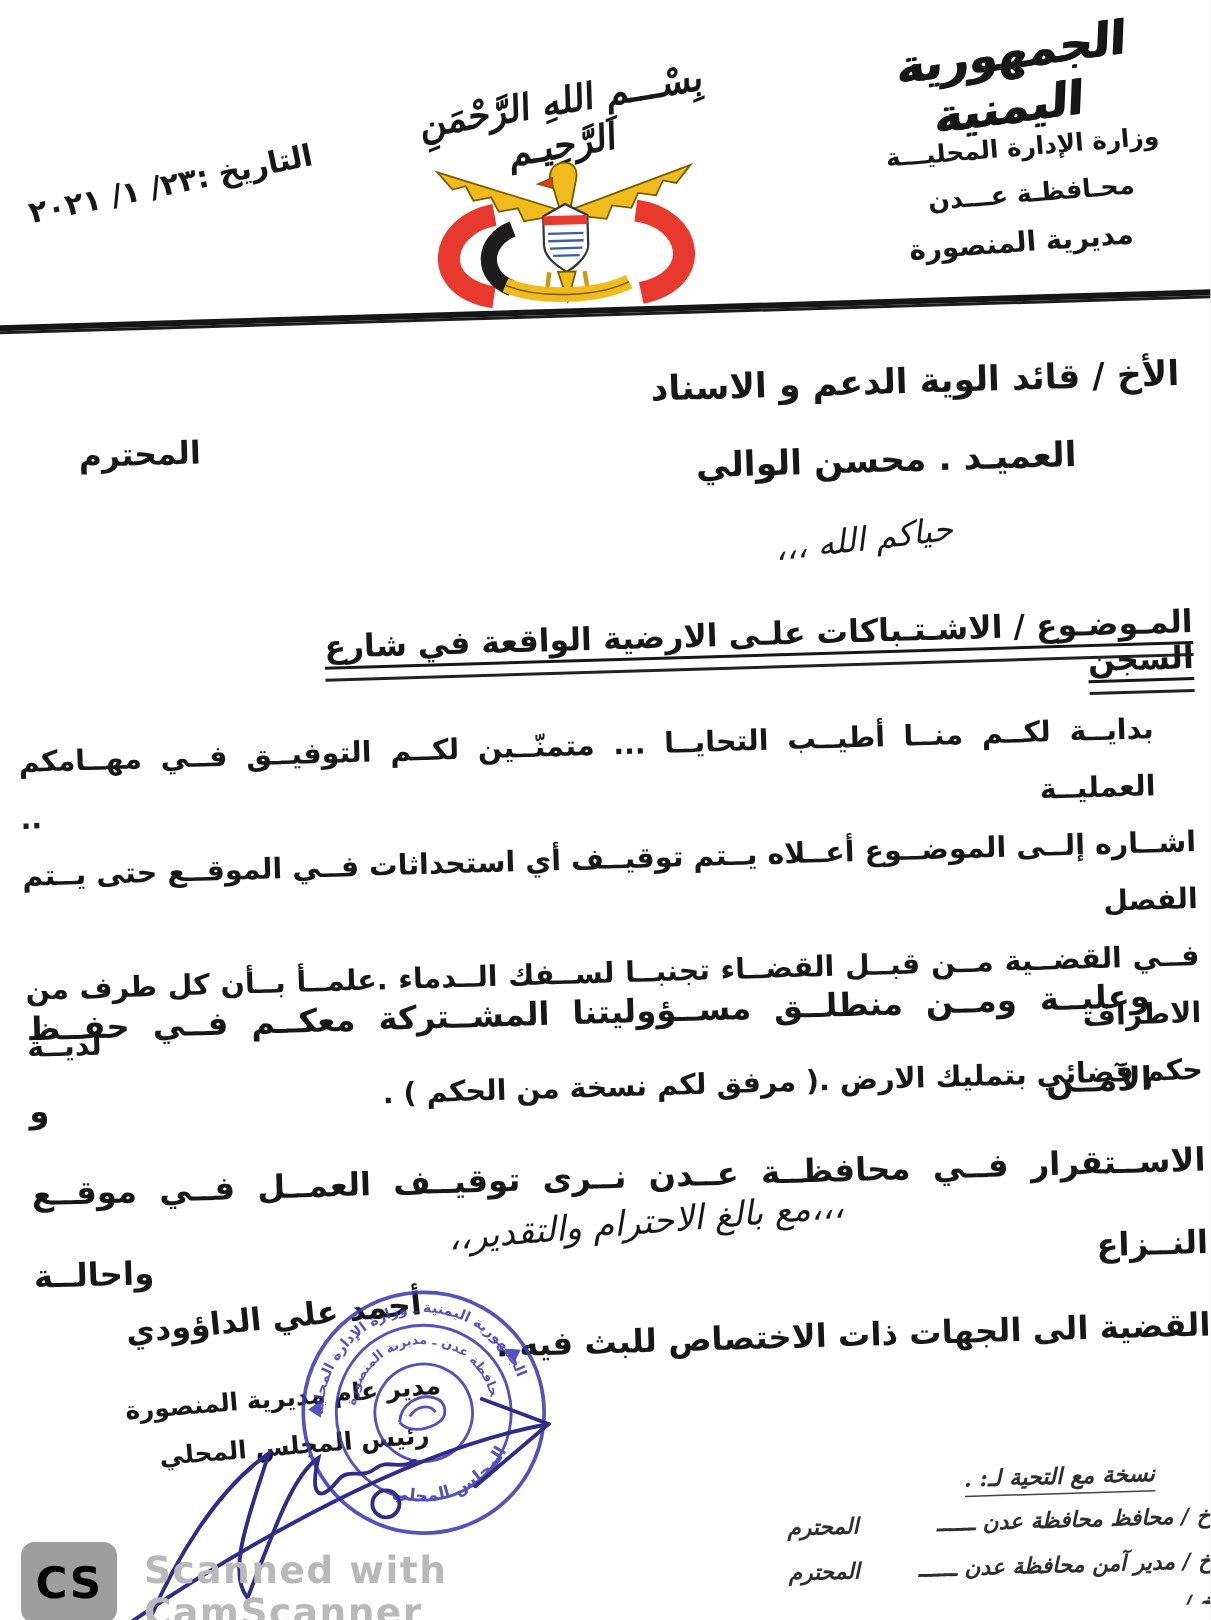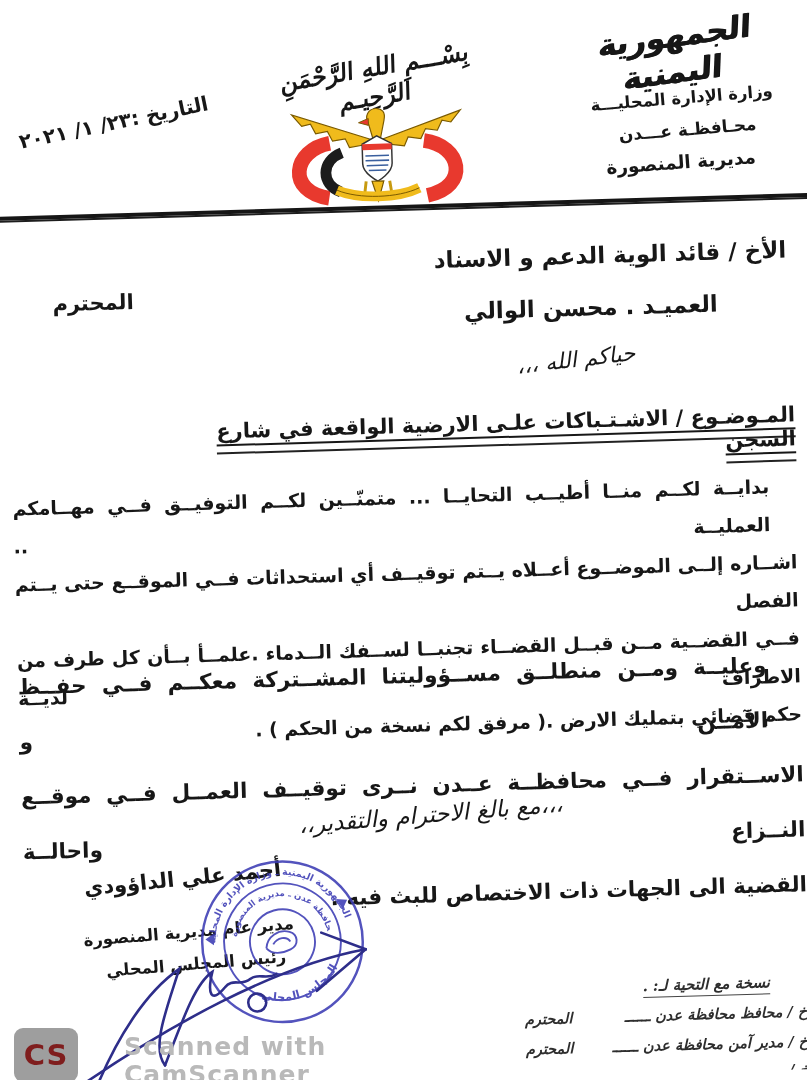--- a/index.html
+++ b/index.html
@@ -87,22 +87,22 @@
   .cc-row .to { letter-spacing:.3px; }
   .row1 { top:1014px; }
   .row2 { top:1044px; }
   .row3 { top:1072px; height:9px; overflow:hidden; }
 
   
   .cs-badge {
     left:14px; top:1028px; width:64px; height:54px; background:#9e9e9e;
     border-radius:9px; display:flex; align-items:center; justify-content:center;
   }
-  .cs-badge span { color:#7f1d1d; font-size:29px; font-weight:800; letter-spacing:1px; }
-  .wm { left:96px; color:#b9b9b9; font-size:25px; font-weight:600; letter-spacing:1px;margin-left:28px; }
+  .cs-badge span { color:#000000; font-size:29px; font-weight:800; letter-spacing:1px; }
+  .wm { left:96px; color:#b9b9b9; font-size:25px; font-weight:600; letter-spacing:1px; }
   .wm1 { top:1032px; }
   .wm2 { top:1060px; }
 </style>
 </head>
 <body>
 
 <div class="page">
   <div class="tilt">
 
     <div class="abs date">التاريخ :٢٣/ ١/ ٢٠٢١</div>

